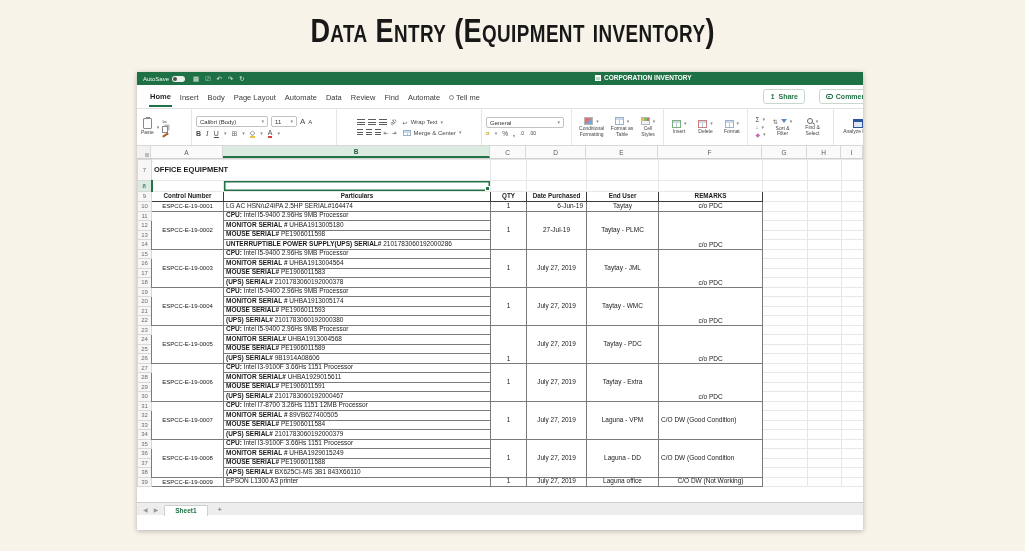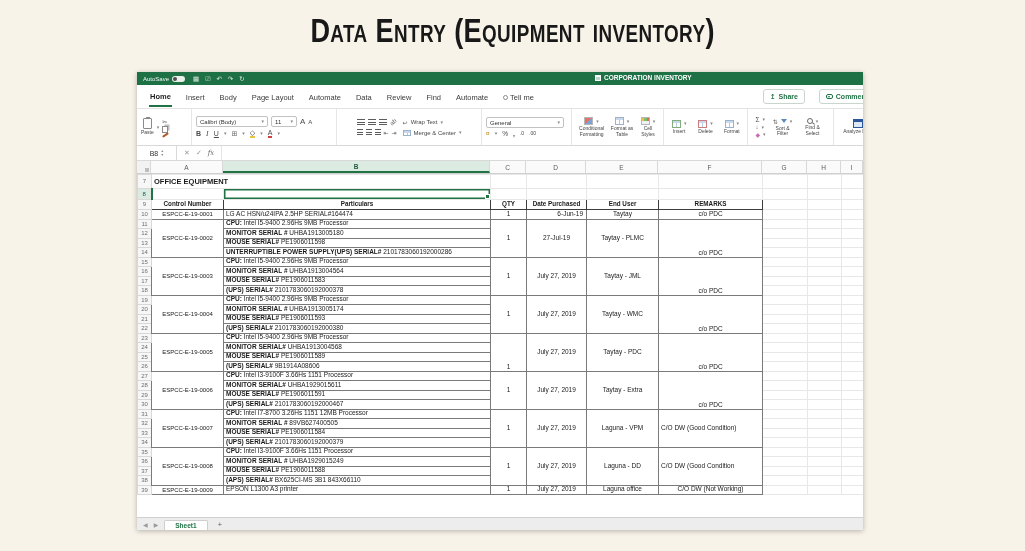--- a/index.html
+++ b/index.html
@@ -116,21 +116,21 @@
   td.g { border:1px solid #e7e7e7; }
   td.rn { border:1px solid #d8d8d8; background:#f7f7f7; color:#6e6e6e; font-size:6px; text-align:center; padding:0; }
   td.rn.hl { background:#dcebe2; border-right:2px solid #217346; color:#1f5c3d; }
   td.tb { border:1px solid #7a7a7a; }
   td.th { border:1px solid #3c3c3c; font-weight:bold; text-align:center; font-size:6.3px; }
   td.ctl { text-align:center; font-size:6px; }
   td.qty, td.usr { text-align:center; }
   td.dt { text-align:center; }
   td.dt.right { text-align:right; padding-right:3px; }
   td.part b { font-weight:bold; }
-  tr.r7 td { height:14px; }
+  tr.r7 td { height:21px; }
   tr.r8 td { height:11px; }
   tr.r9 td { height:10px; }
   td.section { font-weight:bold; font-size:7.5px; border:1px solid #e7e7e7; }
   td.selcell { box-shadow:inset 0 0 0 1.5px #217346; position:relative; }
   td.selcell::after { content:""; position:absolute; right:0; bottom:0; width:3px; height:3px; background:#217346; border:1px solid #fff; }
 
   
   .sheetbar { height:13px; background:#ededed; border-top:1px solid #cfcfcf; display:flex; align-items:center; gap:6px; padding:0 6px; font-size:6.5px; }
   .nav-ar { color:#9a9a9a; font-size:6px; }
   .stab { background:#fff; border:1px solid #cfcfcf; border-bottom:none; border-radius:2px 2px 0 0; color:#217346; font-weight:bold; padding:1px 10px; height:11px; margin-top:2px; display:flex; align-items:center; }
@@ -153,21 +153,21 @@
     <span class="tb-ico">↶</span>
     <span class="tb-ico">↷</span>
     <span class="tb-ico">↻</span>
     <span class="doc-title">
       <span class="doc-ico"></span>
       <span>CORPORATION INVENTORY</span>
     </span>
   </div>
 
   <div class="tabbar">
-    <div id="ribbon-tabs" style="display:flex;gap:13px;">
+    <div id="ribbon-tabs" style="display:flex;gap:7px;">
         <div class="rtab active">
           <span>Home</span>
         </div>
         <div class="rtab">
           <span>Insert</span>
         </div>
         <div class="rtab">
           <span>Body</span>
         </div>
         <div class="rtab">
@@ -373,35 +373,20 @@
     </div>
 
     <div class="grp" style="width:50px;border-right:none">
       <div class="stack" style="width:40px">
         <span class="icon-anl"></span>
         <span class="lbl5">Analyze Data</span>
       </div>
     </div>
   </div>
 
-  <div class="fbar">
-    <div class="namebox">
-      <span>B8</span>
-      <span class="stepper">
-          <span>▴</span>
-          <span>▾</span>
-        </span>
-    </div>
-    <div class="fops">
-      <span>✕</span>
-      <span>✓</span>
-      <span class="fx">fx</span>
-    </div>
-    <div class="finput"></div>
-  </div>
 
   <div class="colhdr" id="col-headers">
       <div class="c corner" style="width: 14px;"></div>
       <div class="c" style="width: 72px;">A</div>
       <div class="c hl" style="width: 267px;">B</div>
       <div class="c" style="width: 36px;">C</div>
       <div class="c" style="width: 60px;">D</div>
       <div class="c" style="width: 72px;">E</div>
       <div class="c" style="width: 104px;">F</div>
       <div class="c" style="width: 45px;">G</div>

